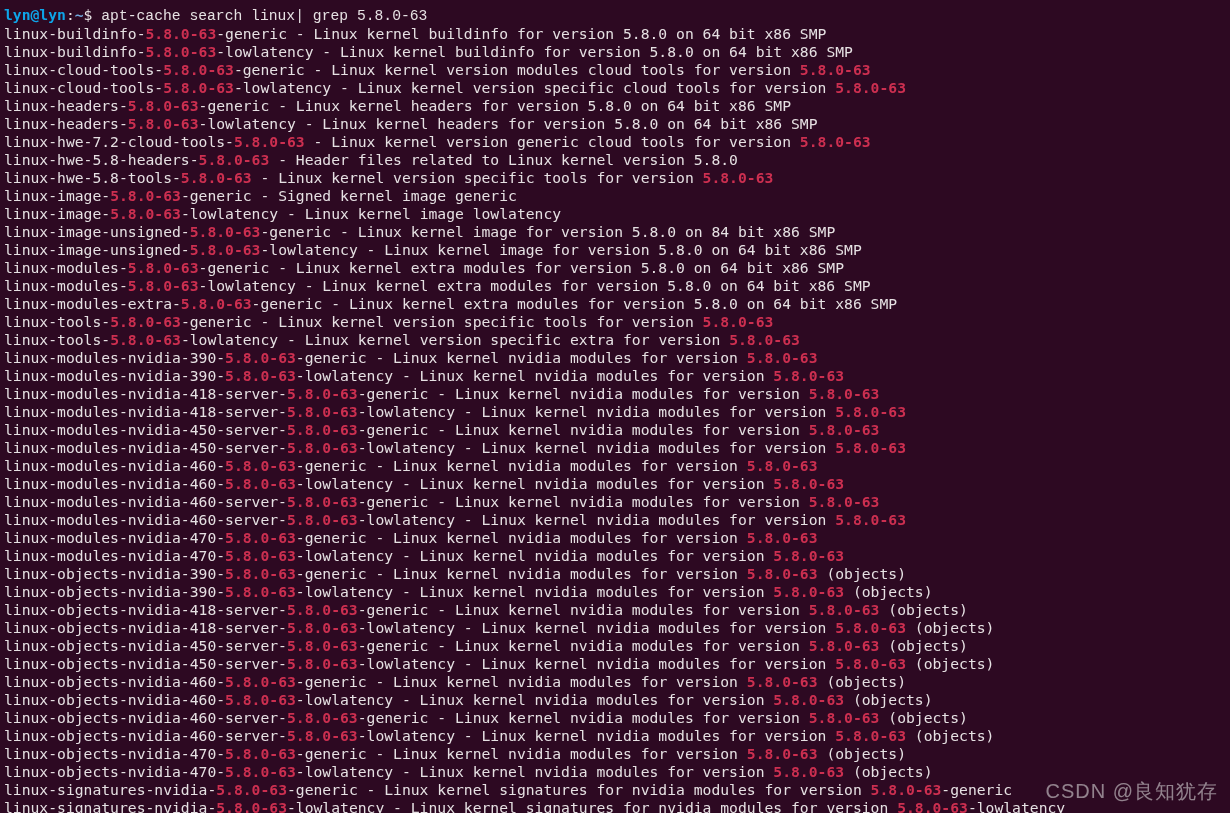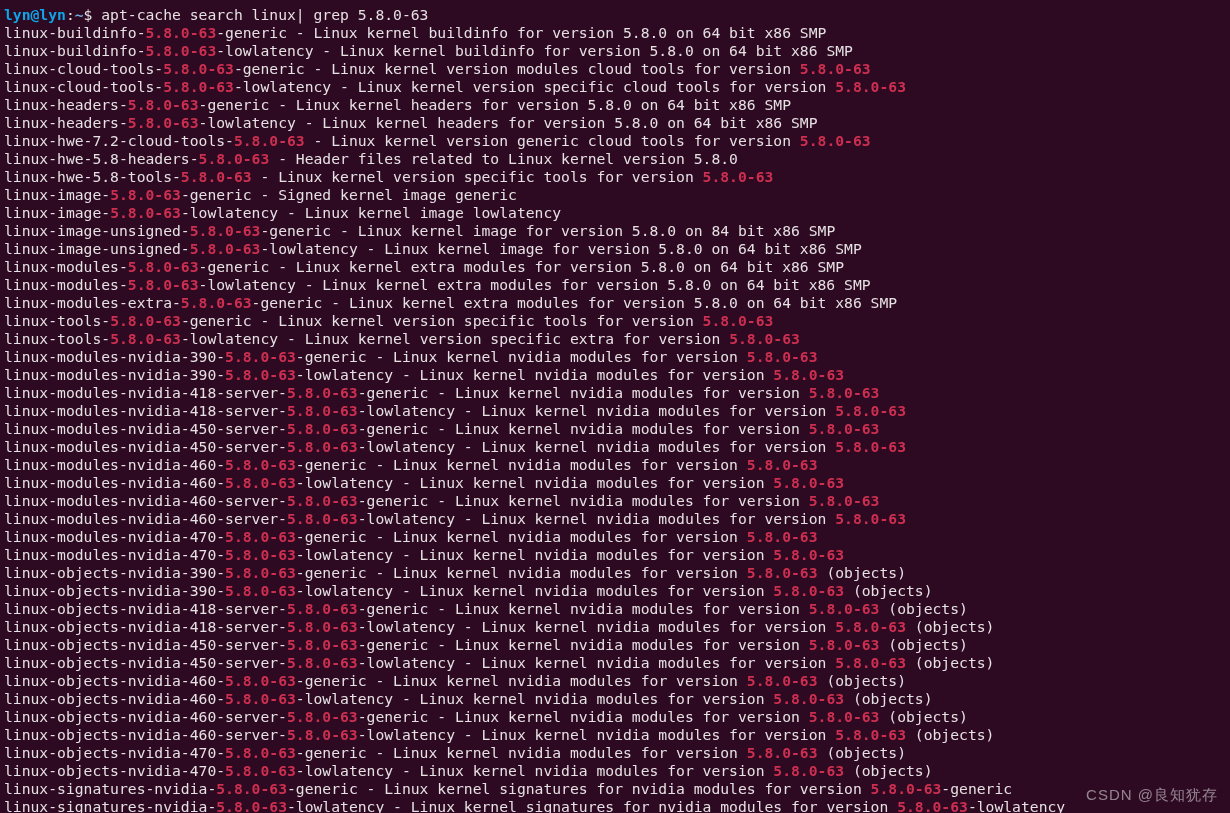--- a/index.html
+++ b/index.html
@@ -14,30 +14,30 @@
     margin: 0;
     padding: 6px 4px 4px 4px;
     font-family: "DejaVu Sans Mono", "Ubuntu Mono", Consolas, monospace;
     font-size: 14.7px;
     line-height: 18px;
     color: #e6e1e3;
     white-space: pre;
   }
   .user { color: #0ea5e9; font-weight: bold; }
   .path { color: #6fa8dc; font-weight: bold; }
-  .cmd  { color: #e6e1e3; }
+  .cmd  { color: #e6e1e3; font-family: Liberation Mono, monospace; }
   .hl   { color: #cc2f50; font-weight: bold; }
   .fg   { color: #e6e1e3; }
   .watermark {
     position: absolute;
     right: 12px;
     bottom: 8px;
     color: rgba(230,230,230,0.55);
     font-family: sans-serif;
-    font-size: 15px;
+    font-size: 20px;
     letter-spacing: 1px;
     pointer-events: none;
   }
 </style>
 </head>
 <body>
 
 <pre class="terminal" id="term"><span class="user">lyn@lyn</span><span class="fg">:</span><span class="path">~</span><span class="fg">$ </span><span class="cmd">apt-cache search linux| grep 5.8.0-63</span>
 <span><span class="fg">linux-buildinfo-</span><span class="hl">5.8.0-63</span><span class="fg">-generic - Linux kernel buildinfo for version 5.8.0 on 64 bit x86 SMP</span></span>
 <span><span class="fg">linux-buildinfo-</span><span class="hl">5.8.0-63</span><span class="fg">-lowlatency - Linux kernel buildinfo for version 5.8.0 on 64 bit x86 SMP</span></span>

